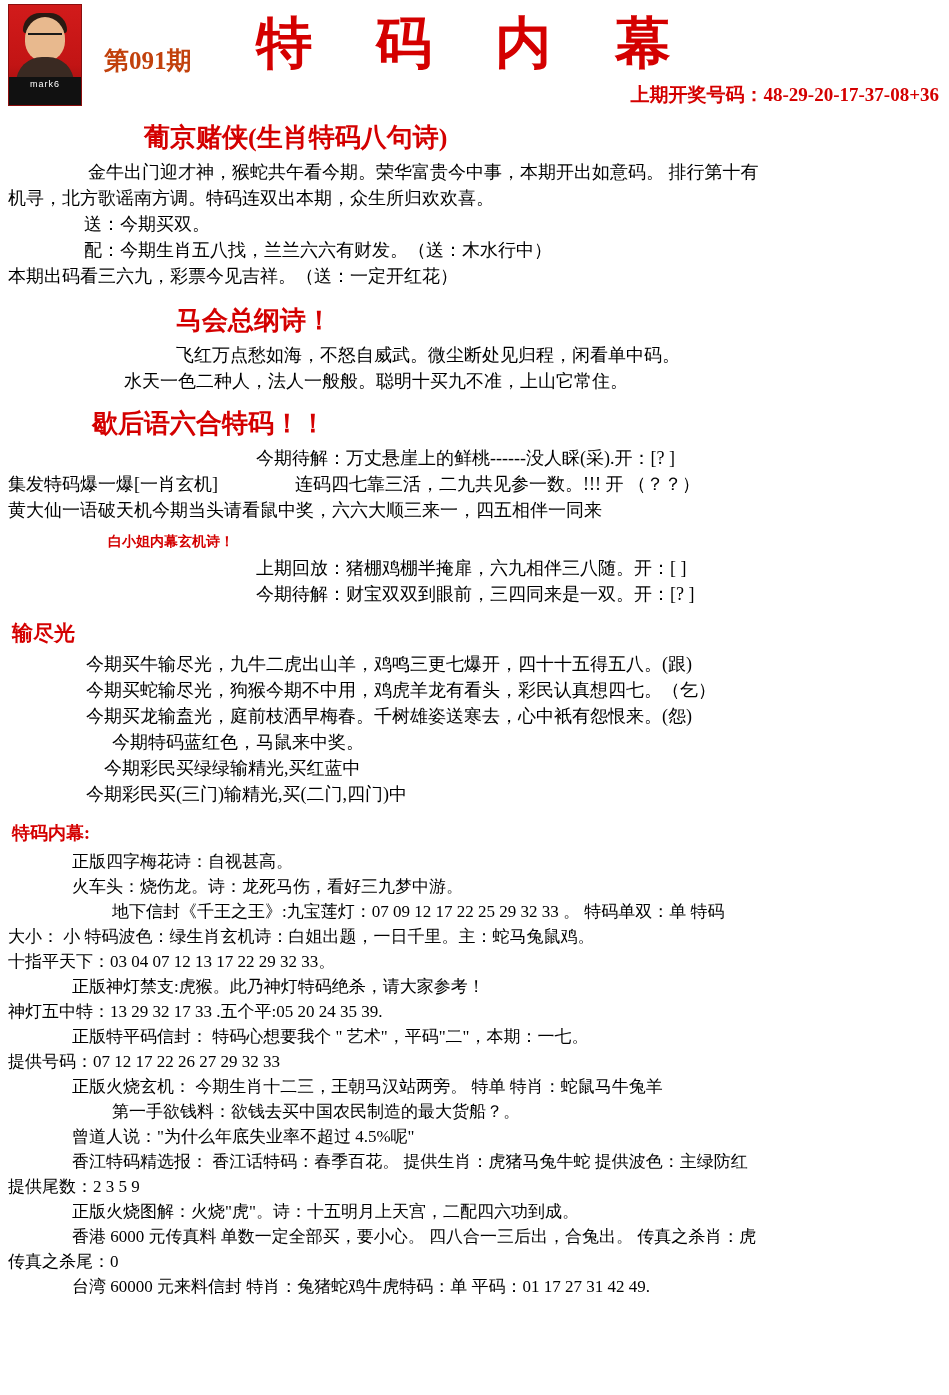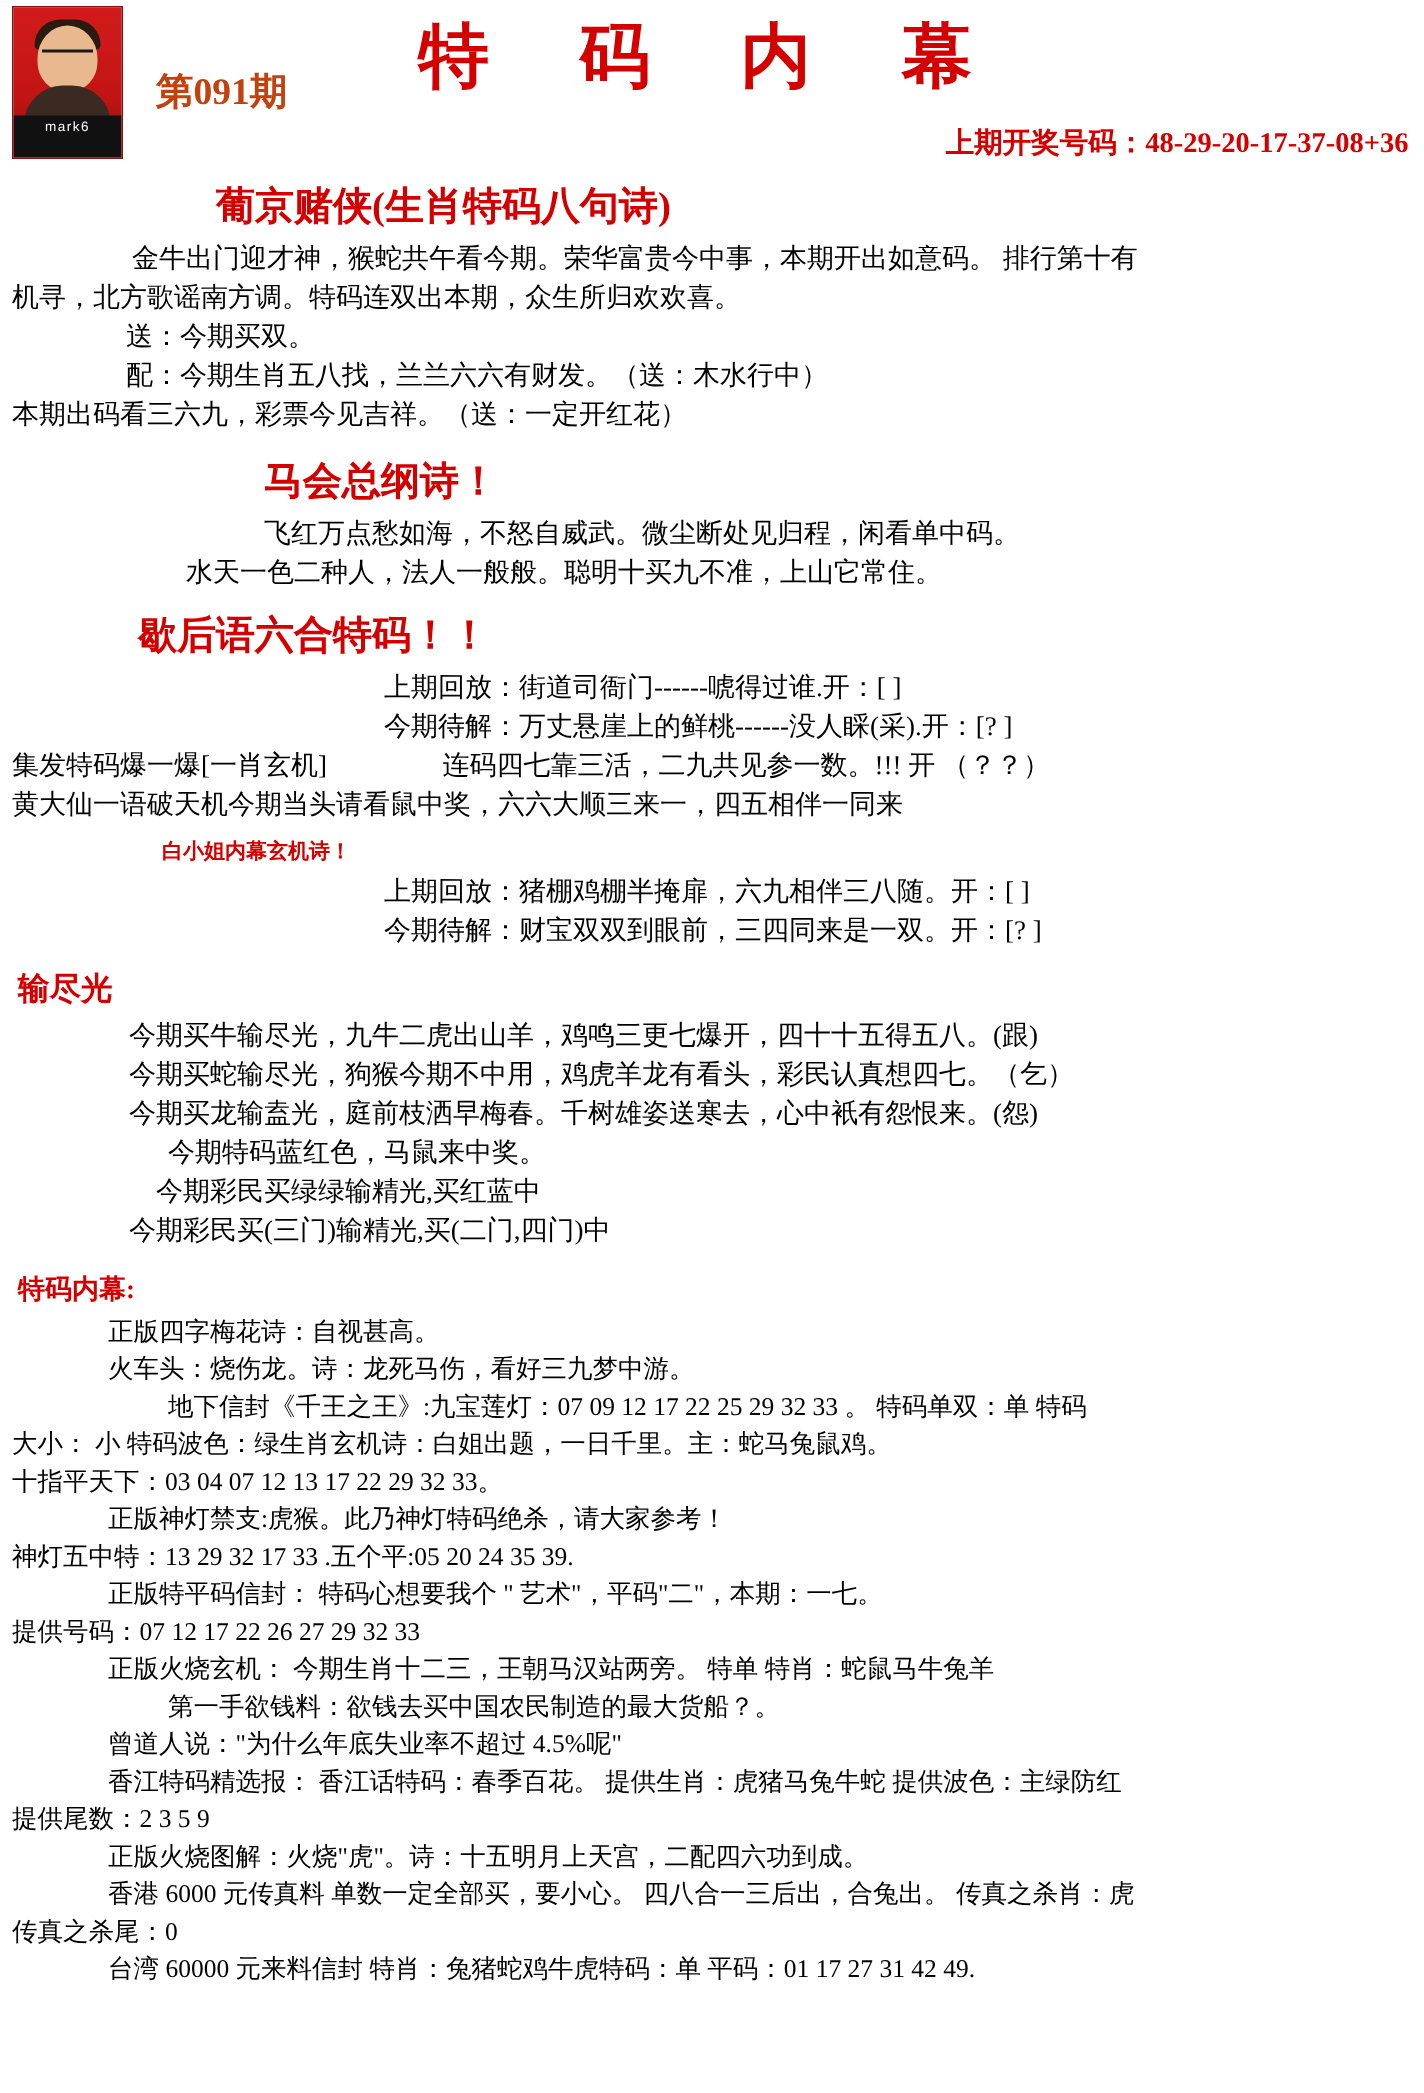--- a/index.html
+++ b/index.html
@@ -35,21 +35,21 @@
     position:absolute;left:50%;bottom:14px;transform:translateX(-50%);
     width:58px;height:34px;border-radius:26px 26px 0 0;background:#3a2a22;
   }
   .avatar .tag{
     position:absolute;left:0;bottom:0;width:100%;height:28px;
     background:#111;color:#fff;font-size:9px;line-height:14px;text-align:center;
     font-family:"Liberation Sans",sans-serif;letter-spacing:1px;
   }
   .title{
     position:absolute;left:0;right:0;top:6px;text-align:center;
-    font-size:47px;font-weight:bold;color:#d40000;letter-spacing:22px;
+    font-size:56px;font-weight:bold;color:#d40000;letter-spacing:22px;
     font-family:"DejaVu Serif",serif;
   }
   .issue{
     position:absolute;left:104px;top:44px;font-size:25px;font-weight:bold;color:#c2410c;
   }
   .lastdraw{
     position:absolute;right:10px;top:82px;font-size:19px;font-weight:bold;color:#d40000;
     white-space:nowrap;
   }
 
@@ -107,21 +107,20 @@
     <p class="body-text">机寻，北方歌谣南方调。特码连双出本期，众生所归欢欢喜。</p>
     <p class="body-text mid">送：今期买双。</p>
     <p class="body-text mid">配：今期生肖五八找，兰兰六六有财发。（送：木水行中）</p>
     <p class="body-text">本期出码看三六九，彩票今见吉祥。（送：一定开红花）</p>
 
     <div class="sec-title c2" style="margin-top:14px;">马会总纲诗！</div>
     <p class="body-text ind-poem">飞红万点愁如海，不怒自威武。微尘断处见归程，闲看单中码。</p>
     <p class="body-text ind-s">水天一色二种人，法人一般般。聪明十买九不准，上山它常住。</p>
 
     <div class="sec-title c3" style="margin-top:12px;">歇后语六合特码！！</div>
-    <p class="body-text ind-m">上期回放：街道司衙门------唬得过谁.开：[    ]</p>
     <p class="body-text ind-m">今期待解：万丈悬崖上的鲜桃------没人睬(采).开：[?  ]</p>
     <p class="body-text">
       <span>集发特码爆一爆[一肖玄机]</span>
       <span style="display:inline-block;width:68px;"></span>
       <span>连码四七靠三活，二九共见参一数。!!!   开 （？？）</span>
     </p>
     <p class="body-text">黄大仙一语破天机今期当头请看鼠中奖，六六大顺三来一，四五相伴一同来</p>
 
     <div class="sec-title c4" style="margin-top:10px;">白小姐内幕玄机诗！</div>
     <p class="body-text ind-m">上期回放：猪棚鸡棚半掩扉，六九相伴三八随。开：[    ]</p>

